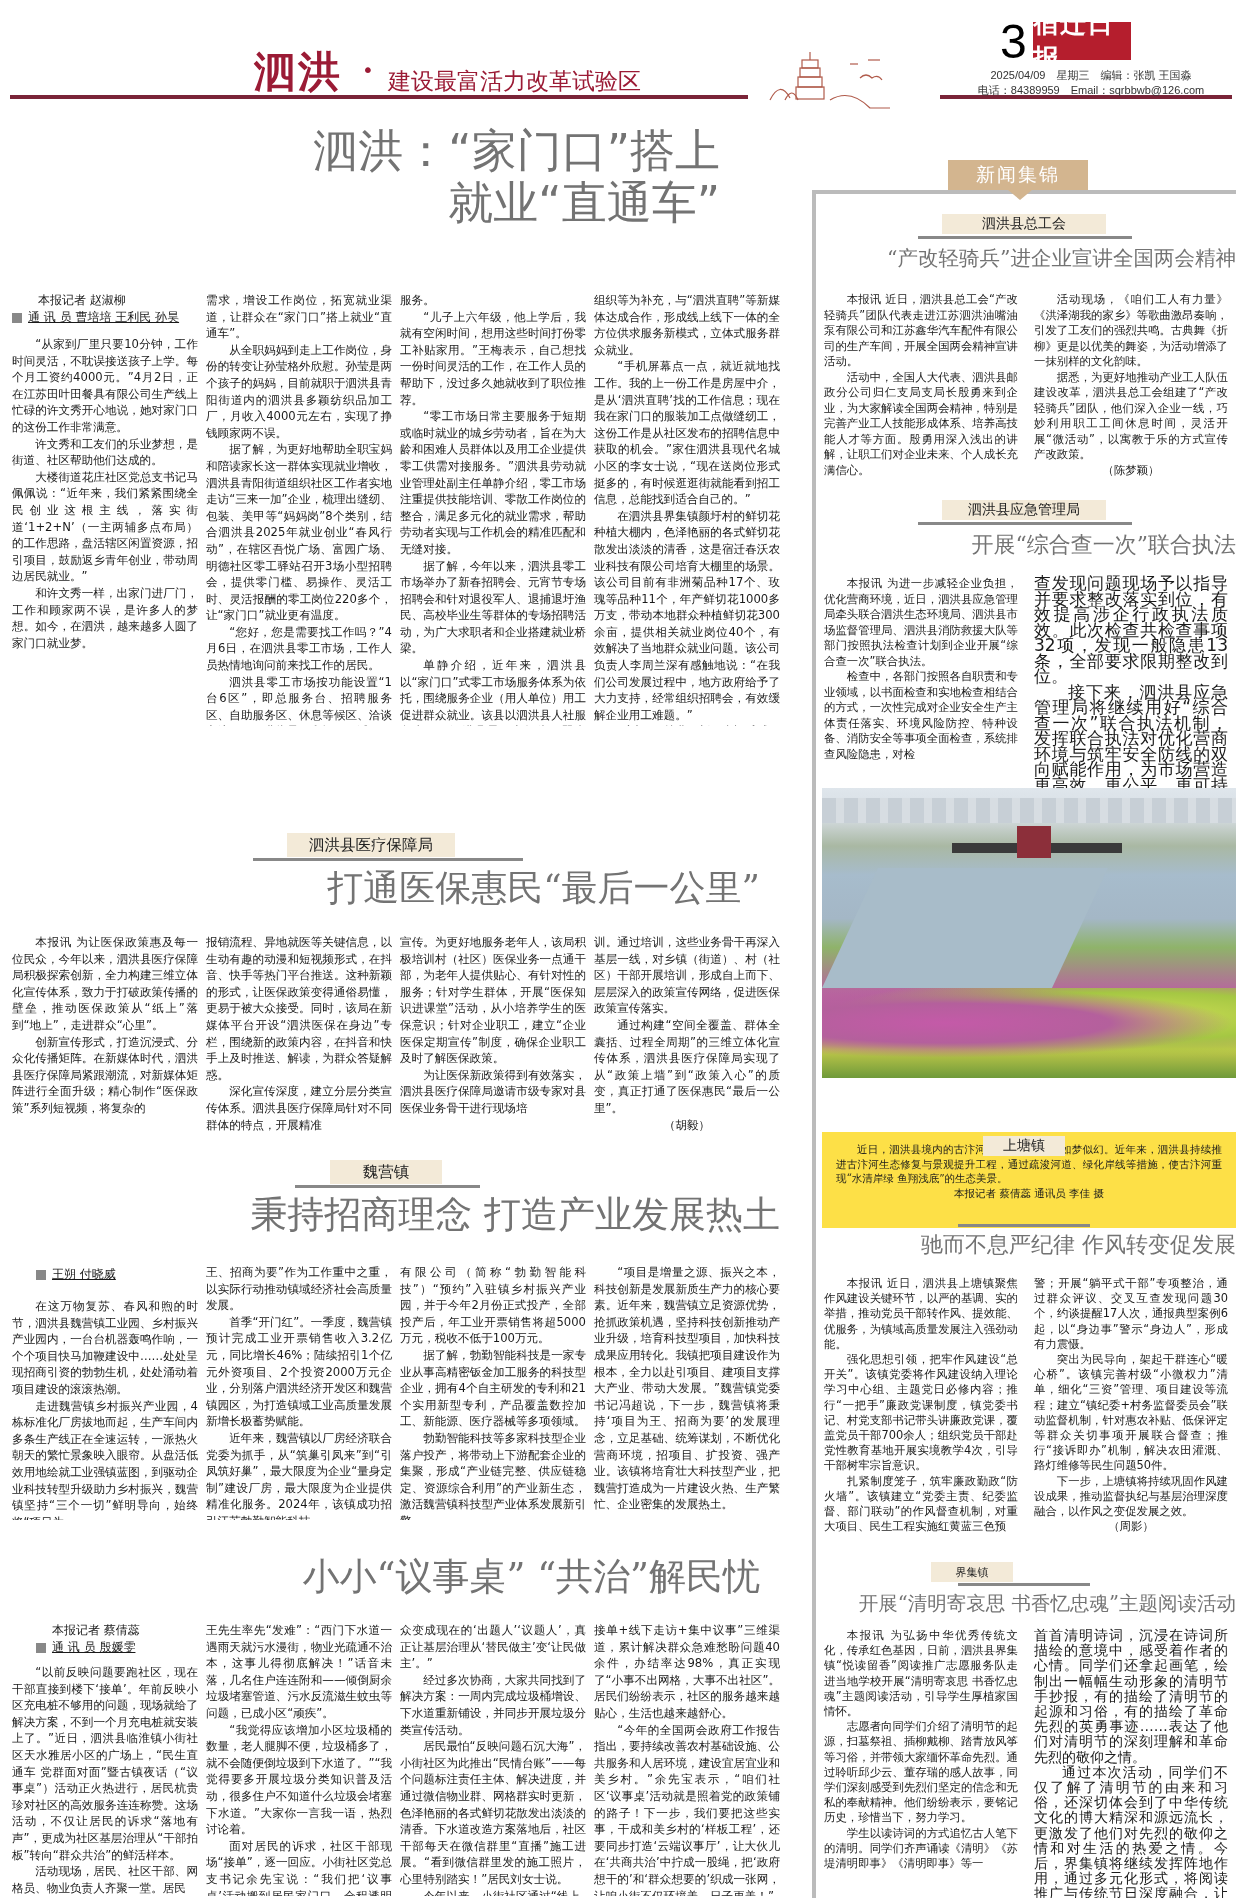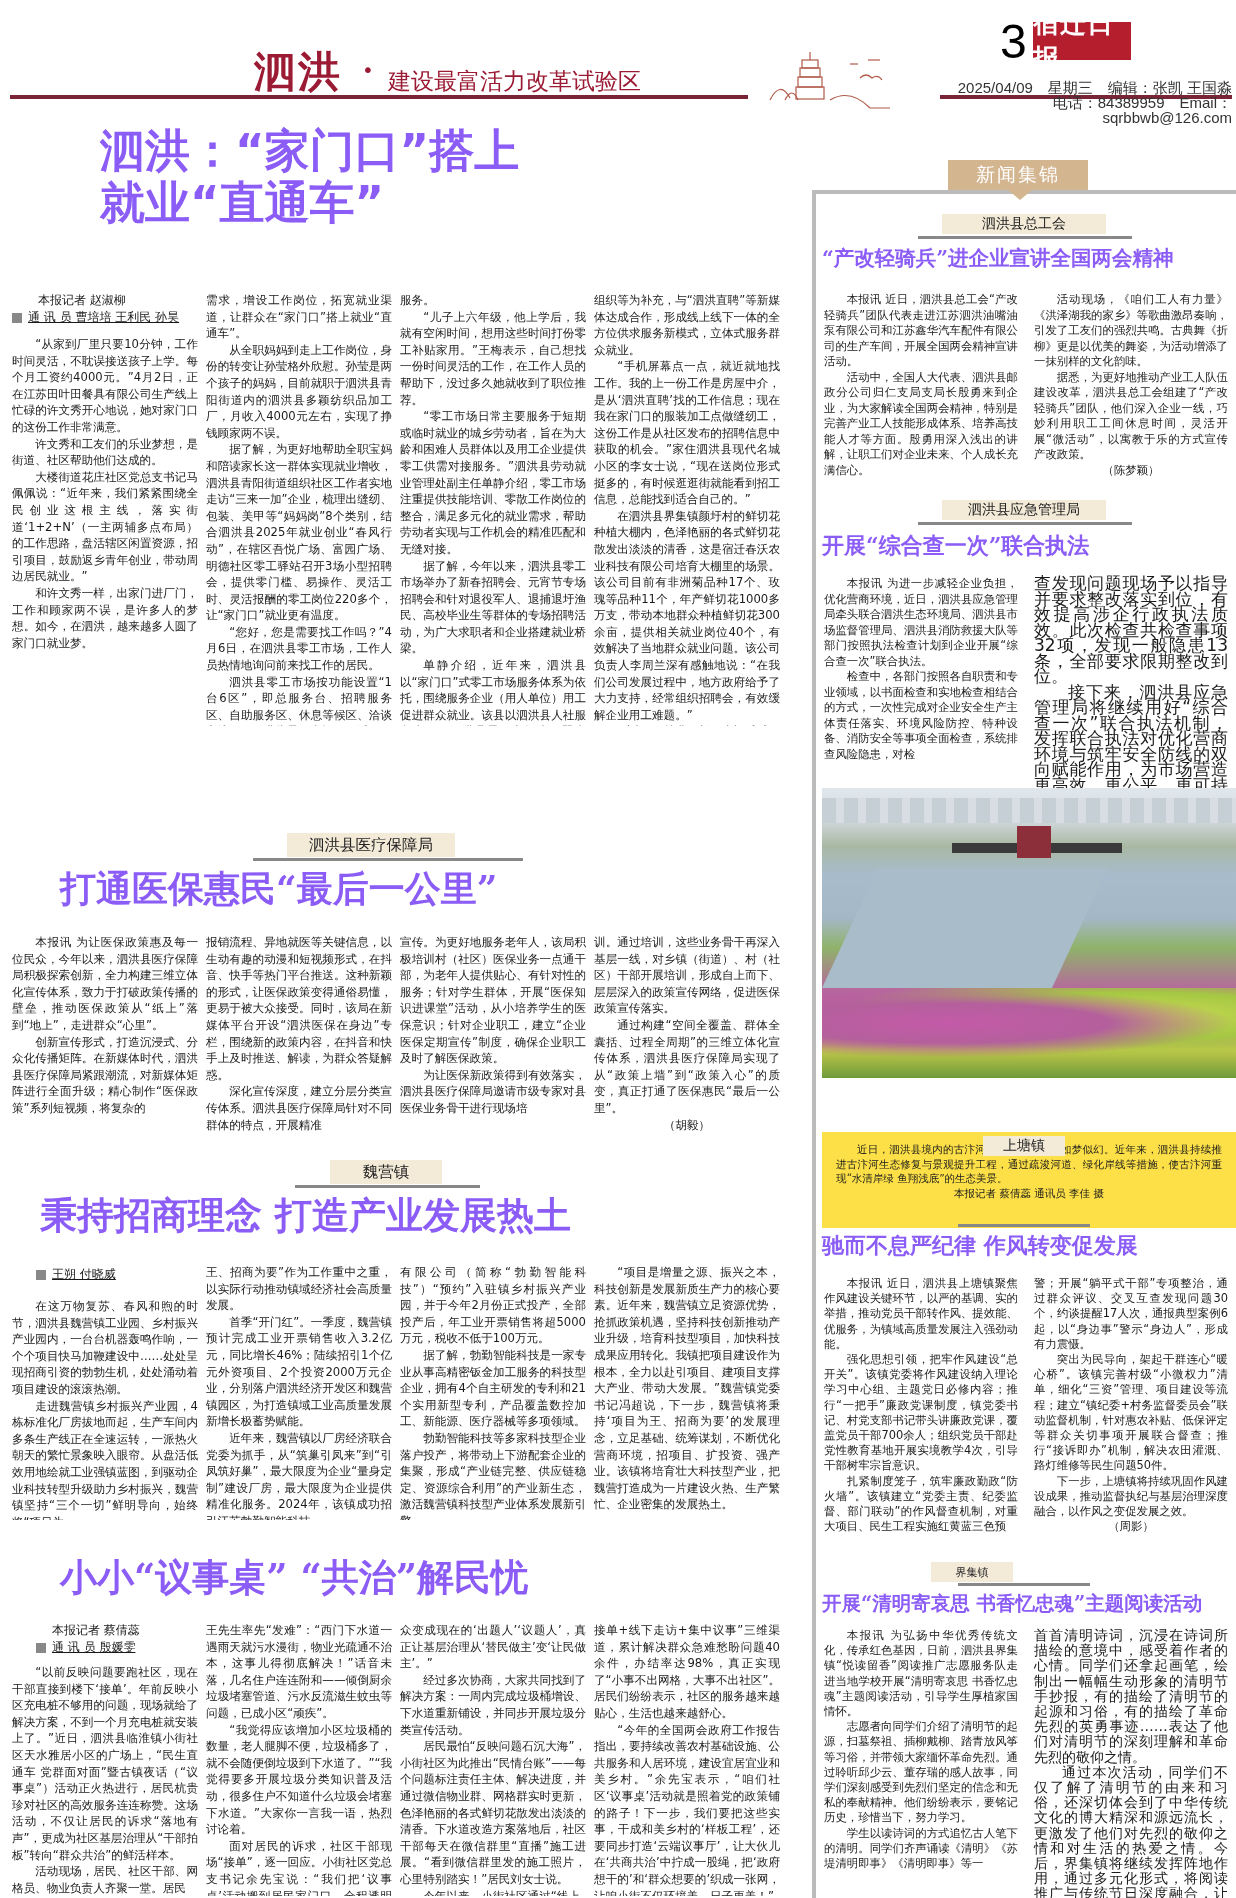--- a/index.html
+++ b/index.html
@@ -3,23 +3,23 @@
 <meta charset="utf-8">
 <style>
 *{box-sizing:border-box;margin:0;padding:0}
 body{width:1236px;height:1898px;background:#fff;font-family:"DejaVu Sans",sans-serif;color:#1a1a1a;position:relative;overflow:hidden}
 .masthead-rule{position:absolute;top:95px;height:4px;background:#7a2438}
 .section-title{position:absolute;left:254px;top:44px;font-family:"DejaVu Serif",serif;font-size:42px;color:#9b1b35;font-weight:bold;letter-spacing:2px}
 .section-dot{position:absolute;left:362px;top:58px;font-size:20px;color:#9b1b35}
 .section-sub{position:absolute;left:388px;top:66px;font-family:"DejaVu Serif",serif;font-size:23px;color:#9b1b35}
 .page-num{position:absolute;left:1000px;top:14px;font-family:"Liberation Sans",sans-serif;font-size:48px;color:#000}
 .logo{position:absolute;left:1033px;top:22px;width:98px;height:38px;background:#b51e2d;color:#fff;font-family:"DejaVu Serif",serif;font-size:26px;font-weight:bold;display:flex;align-items:center;justify-content:center;letter-spacing:1px}
-.meta{position:absolute;left:950px;top:80px;width:282px;text-align:right;font-size:15px;color:#333;line-height:15px;font-family:"Liberation Sans",sans-serif}
+.meta{position:absolute;left:950px;top:68px;width:282px;text-align:center;font-size:11px;color:#333;line-height:15px;font-family:"Liberation Sans",sans-serif}
 .pagoda{position:absolute;left:750px;top:50px;width:180px;height:60px}
-.headline{position:absolute;font-family:"DejaVu Serif",serif;font-weight:bold;color:#8b5cf6;text-align:left}
+.headline{position:absolute;font-family:"DejaVu Serif",serif;font-weight:normal;color:#737373;text-align:right}
 .col{position:absolute;font-family:"DejaVu Sans",sans-serif;font-size:11.6px;line-height:16.6px;text-align:justify;color:#1a1a1a}
 .col p{text-indent:2em}
 .col p.noind{text-indent:0}
 .byline{font-size:12px;line-height:17px}
 .byline .sq{display:inline-block;width:10px;height:10px;background:#888;margin-right:6px;vertical-align:middle}
 .byline u{text-decoration:underline}
 .sign{text-align:center;text-indent:0!important}
 .tab-label{position:absolute;height:24px;background:#f3ead8;font-size:15.5px;display:flex;align-items:center;justify-content:center;color:#222}
 .tab-rule{position:absolute;height:3px;background:#888}
 .sidebar-frame{position:absolute;left:812px;top:190px;width:424px;height:1708px;border-left:4px solid #bbb;border-top:4px solid #bbb}

